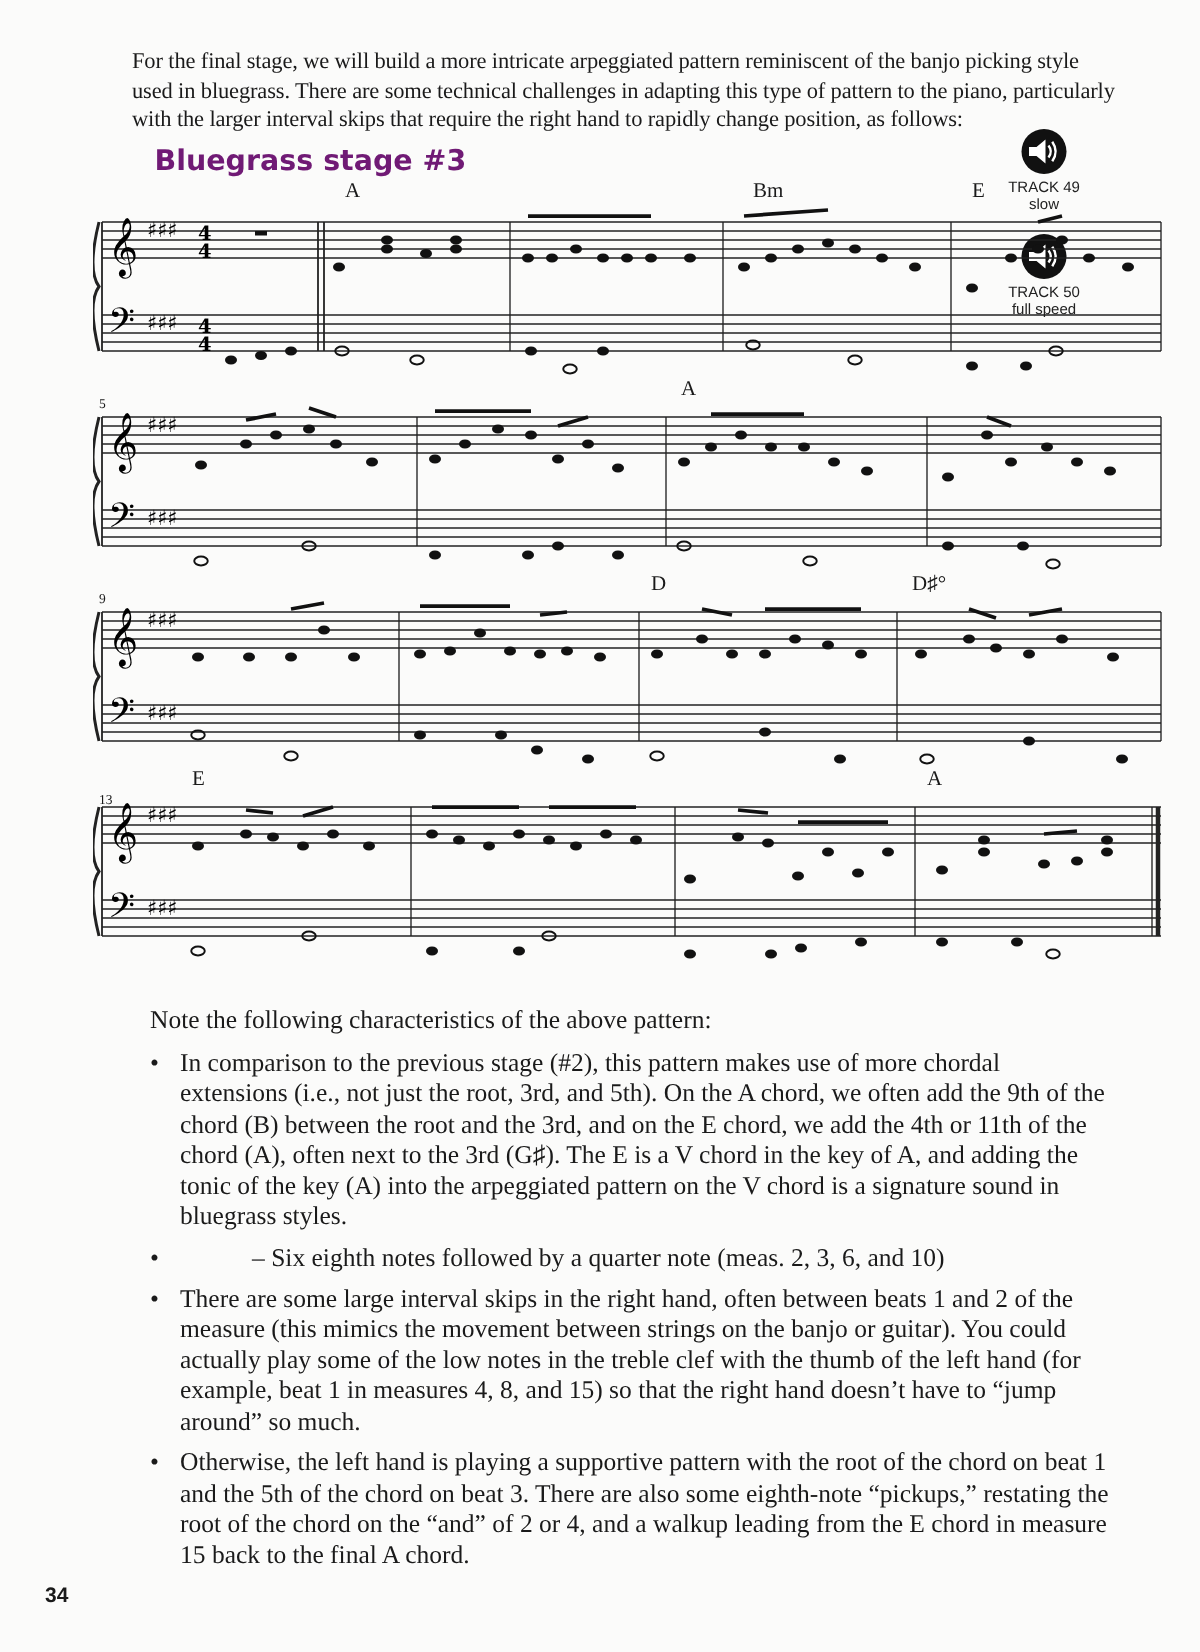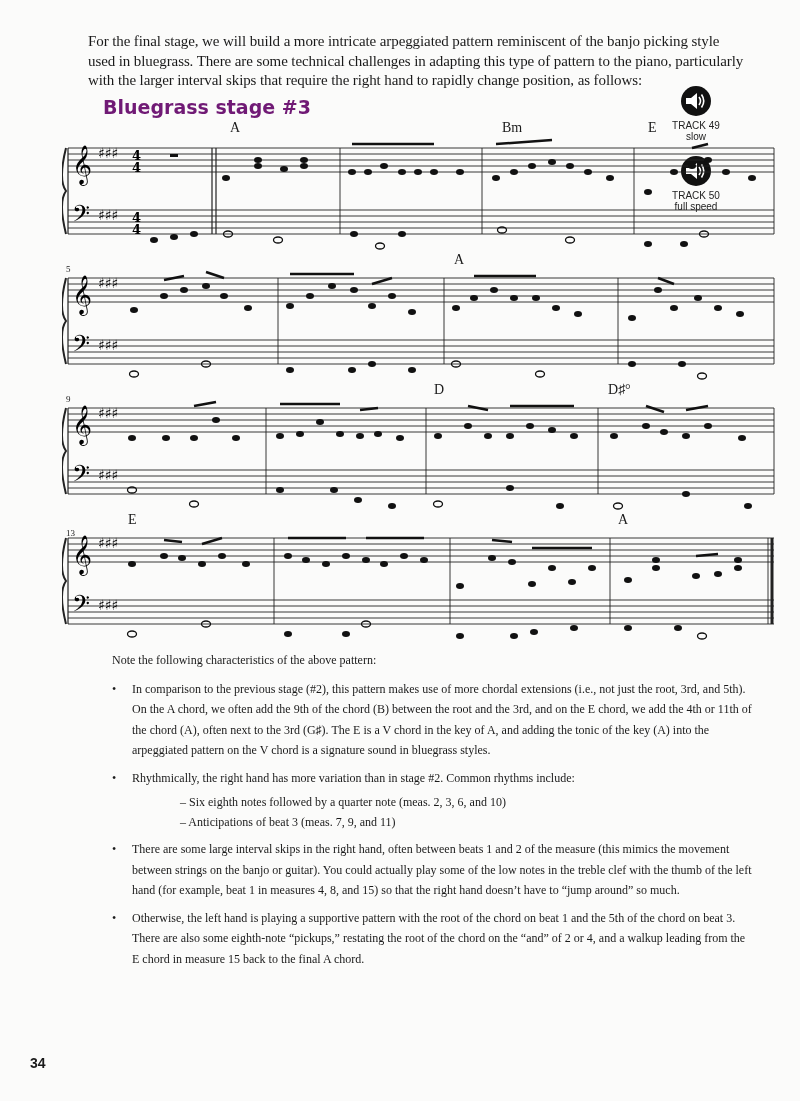--- a/index.html
+++ b/index.html
@@ -12,21 +12,21 @@
   .ex-title { position: absolute; left: 103px; top: 96px; font-family: "DejaVu Sans", sans-serif; font-weight: bold; font-size: 19px; color: #701a75; }
   .tracks { position: absolute; left: 668px; top: 86px; display: flex; gap: 14px; flex-direction: column; }
   .track { width: 56px; text-align: center; font-family: "Liberation Sans", sans-serif; font-size: 10px; line-height: 11px; color: #222; }
   .track .icon { width: 30px; height: 30px; border-radius: 50%; background: #111; margin: 0 auto 4px; position: relative; }
   .track .icon svg { position: absolute; left: 4px; top: 5px; }
   .music { position: absolute; left: 62px; top: 120px; width: 716px; }
   .system { position: relative; height: 130px; }
   .system svg { position: absolute; left: 0; top: 0; }
   .chord { position: absolute; font-size: 14px; font-family: "Liberation Serif", serif; }
   .mnum { position: absolute; font-size: 9px; font-family: "Liberation Serif", serif; }
-  .notes { position: absolute; left: 100px; top: 650px; width: 640px; font-size: 12px; line-height: 20.5px; margin-left: 12px; }
+  .notes { position: absolute; left: 100px; top: 670px; width: 640px; font-size: 17px; line-height: 20.5px; }
   .notes .lead { margin: 0 0 8px 0; }
   .bullet { position: relative; padding-left: 20px; margin-bottom: 7px; }
   .bullet::before { content: "•"; position: absolute; left: 0; top: 0; }
   .sub { padding-left: 48px; margin: 4px 0; }
   .sub div { line-height: 20px; }
   .pagenum { position: absolute; left: 30px; top: 1055px; font-family: "Liberation Sans", sans-serif; font-weight: bold; font-size: 14px; }
 </style>
 </head>
 <body>
 
@@ -388,23 +388,21 @@
           <line x1="634" y1="46" x2="656" y2="44"></line>
         </g>
     </svg>
   </div>
 </div>
 
 <div class="notes">
   <p class="lead">Note the following characteristics of the above pattern:</p>
   <div class="bullet">In comparison to the previous stage (#2), this pattern makes use of more chordal extensions (i.e., not just the root, 3rd, and 5th). On the A chord, we often add the 9th of the chord (B) between the root and the 3rd, and on the E chord, we add the 4th or 11th of the chord (A), often next to the 3rd (G♯). The E is a V chord in the key of A, and adding the tonic of the key (A) into the arpeggiated pattern on the V chord is a signature sound in bluegrass styles.</div>
   <div class="bullet">
-    <div>Rhythmically, the right hand has more variation than in stage #2. Common rhythms include:</div>
     <div class="sub">
       <div>– Six eighth notes followed by a quarter note (meas. 2, 3, 6, and 10)</div>
-      <div>– Anticipations of beat 3 (meas. 7, 9, and 11)</div>
     </div>
   </div>
   <div class="bullet">There are some large interval skips in the right hand, often between beats 1 and 2 of the measure (this mimics the movement between strings on the banjo or guitar). You could actually play some of the low notes in the treble clef with the thumb of the left hand (for example, beat 1 in measures 4, 8, and 15) so that the right hand doesn’t have to “jump around” so much.</div>
   <div class="bullet">Otherwise, the left hand is playing a supportive pattern with the root of the chord on beat 1 and the 5th of the chord on beat 3. There are also some eighth-note “pickups,” restating the root of the chord on the “and” of 2 or 4, and a walkup leading from the E chord in measure 15 back to the final A chord.</div>
 </div>
 
 <div class="pagenum">34</div>
 
 </body></html>

